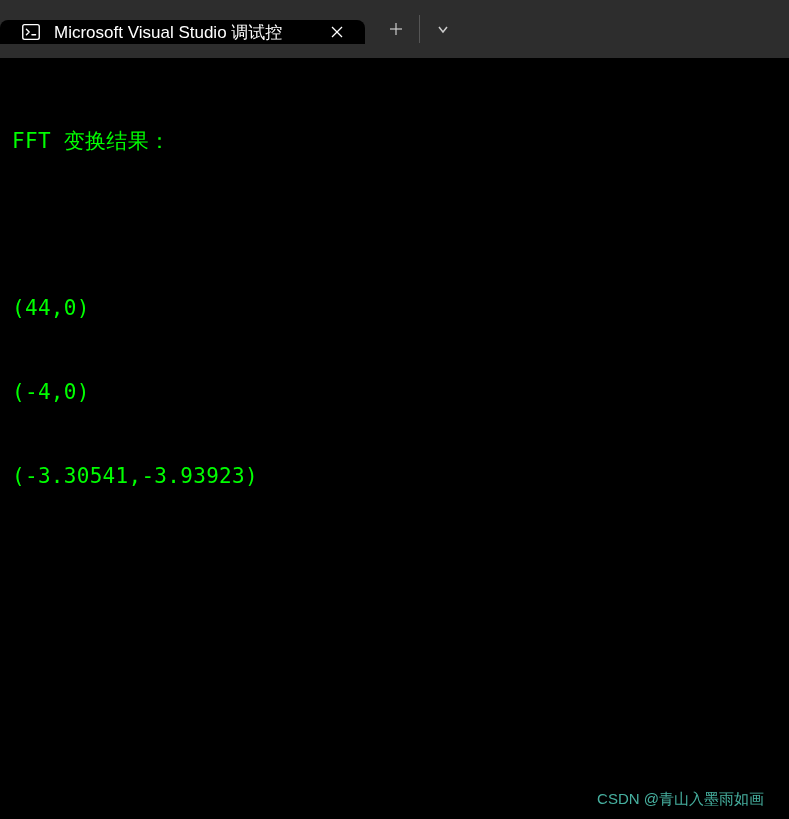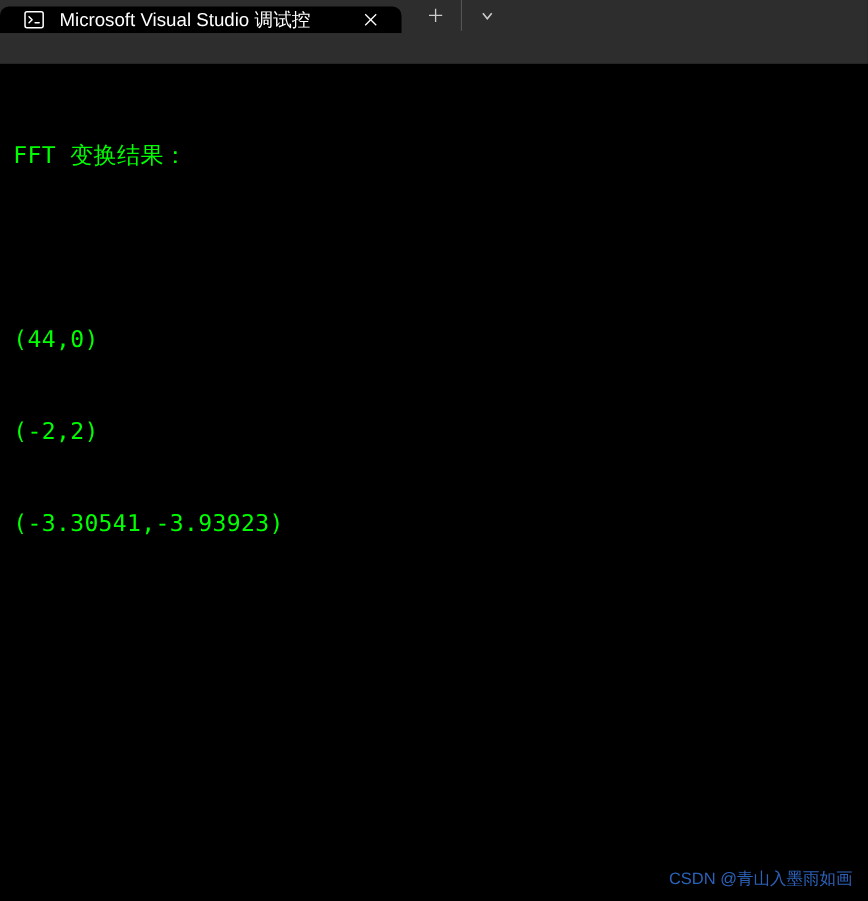--- a/index.html
+++ b/index.html
@@ -12,21 +12,21 @@
       height: 819px;
       background: #000000;
       font-family: "Consolas", "Courier New", monospace;
       overflow: hidden;
       position: relative;
     }
     .titlebar {
       height: 58px;
       background: #2d2d2d;
       display: flex;
-      align-items: flex-start;
+      align-items: center;
     }
     .tab {
       display: flex;
       align-items: center;
       background: #000000;
       padding: 0 16px 0 20px;
       border-top-right-radius: 8px;
       border-top-left-radius: 8px;
       margin-top: 6px;
       gap: 12px;
@@ -92,22 +92,22 @@
       white-space: pre;
       letter-spacing: 0.3px;
     }
     .terminal-line {
       display: block;
       min-height: 1.33em;
     }
     .watermark {
       position: absolute;
       bottom: 10px;
-      right: 14px;
-      color: #3b82f6;
+      right: 25px;
+      color: #5eead4;
       font-size: 15px;
       font-family: "Microsoft YaHei", sans-serif;
       opacity: 0.75;
     }
   </style>
 </head>
 <body>
 
 <div class="titlebar">
   <div class="tab">
@@ -138,21 +138,21 @@
         <polyline points="3,5 7,10 11,5"></polyline>
       </svg>
     </div>
   </div>
 </div>
 
 <div class="terminal">
   <span class="terminal-line">FFT 变换结果：</span>
   <span class="terminal-line"></span>
   <span class="terminal-line">(44,0)</span>
-  <span class="terminal-line">(-2,2)</span>
+  <span class="terminal-line">(-4,0)</span>
   <span class="terminal-line">(-3.30541,-3.93923)</span>
   
   
   
   
   
   
   
   
   

